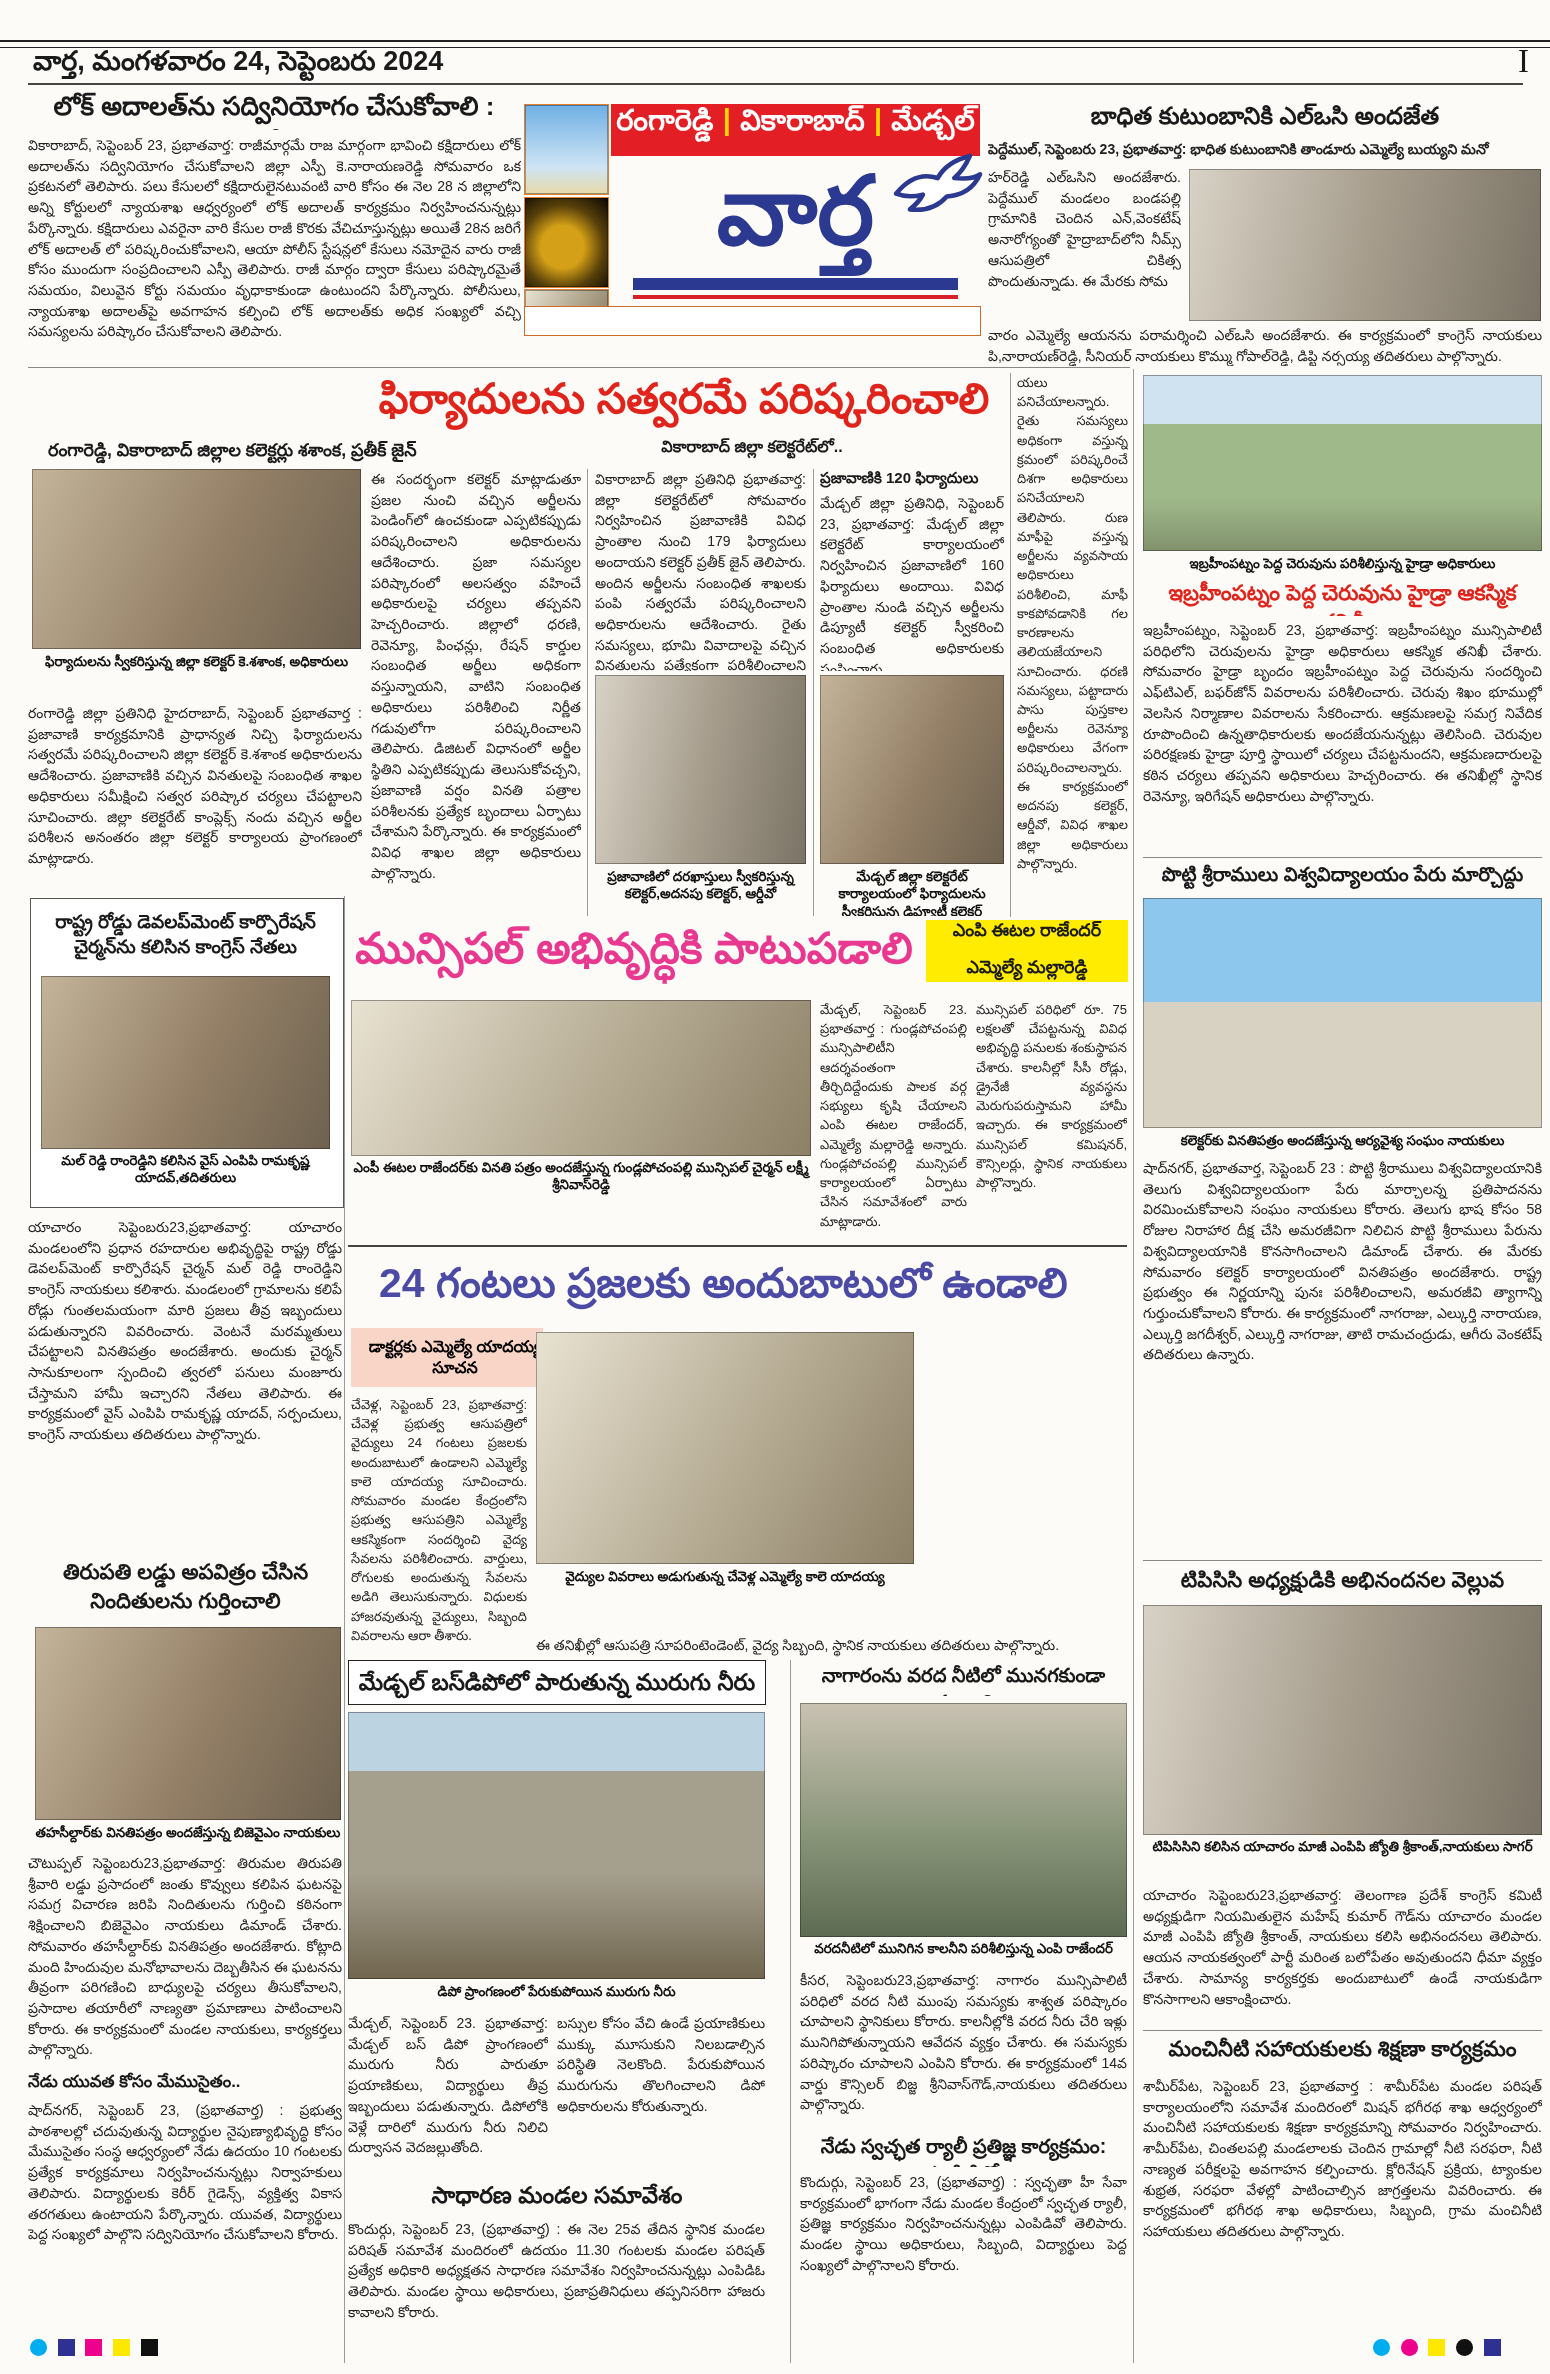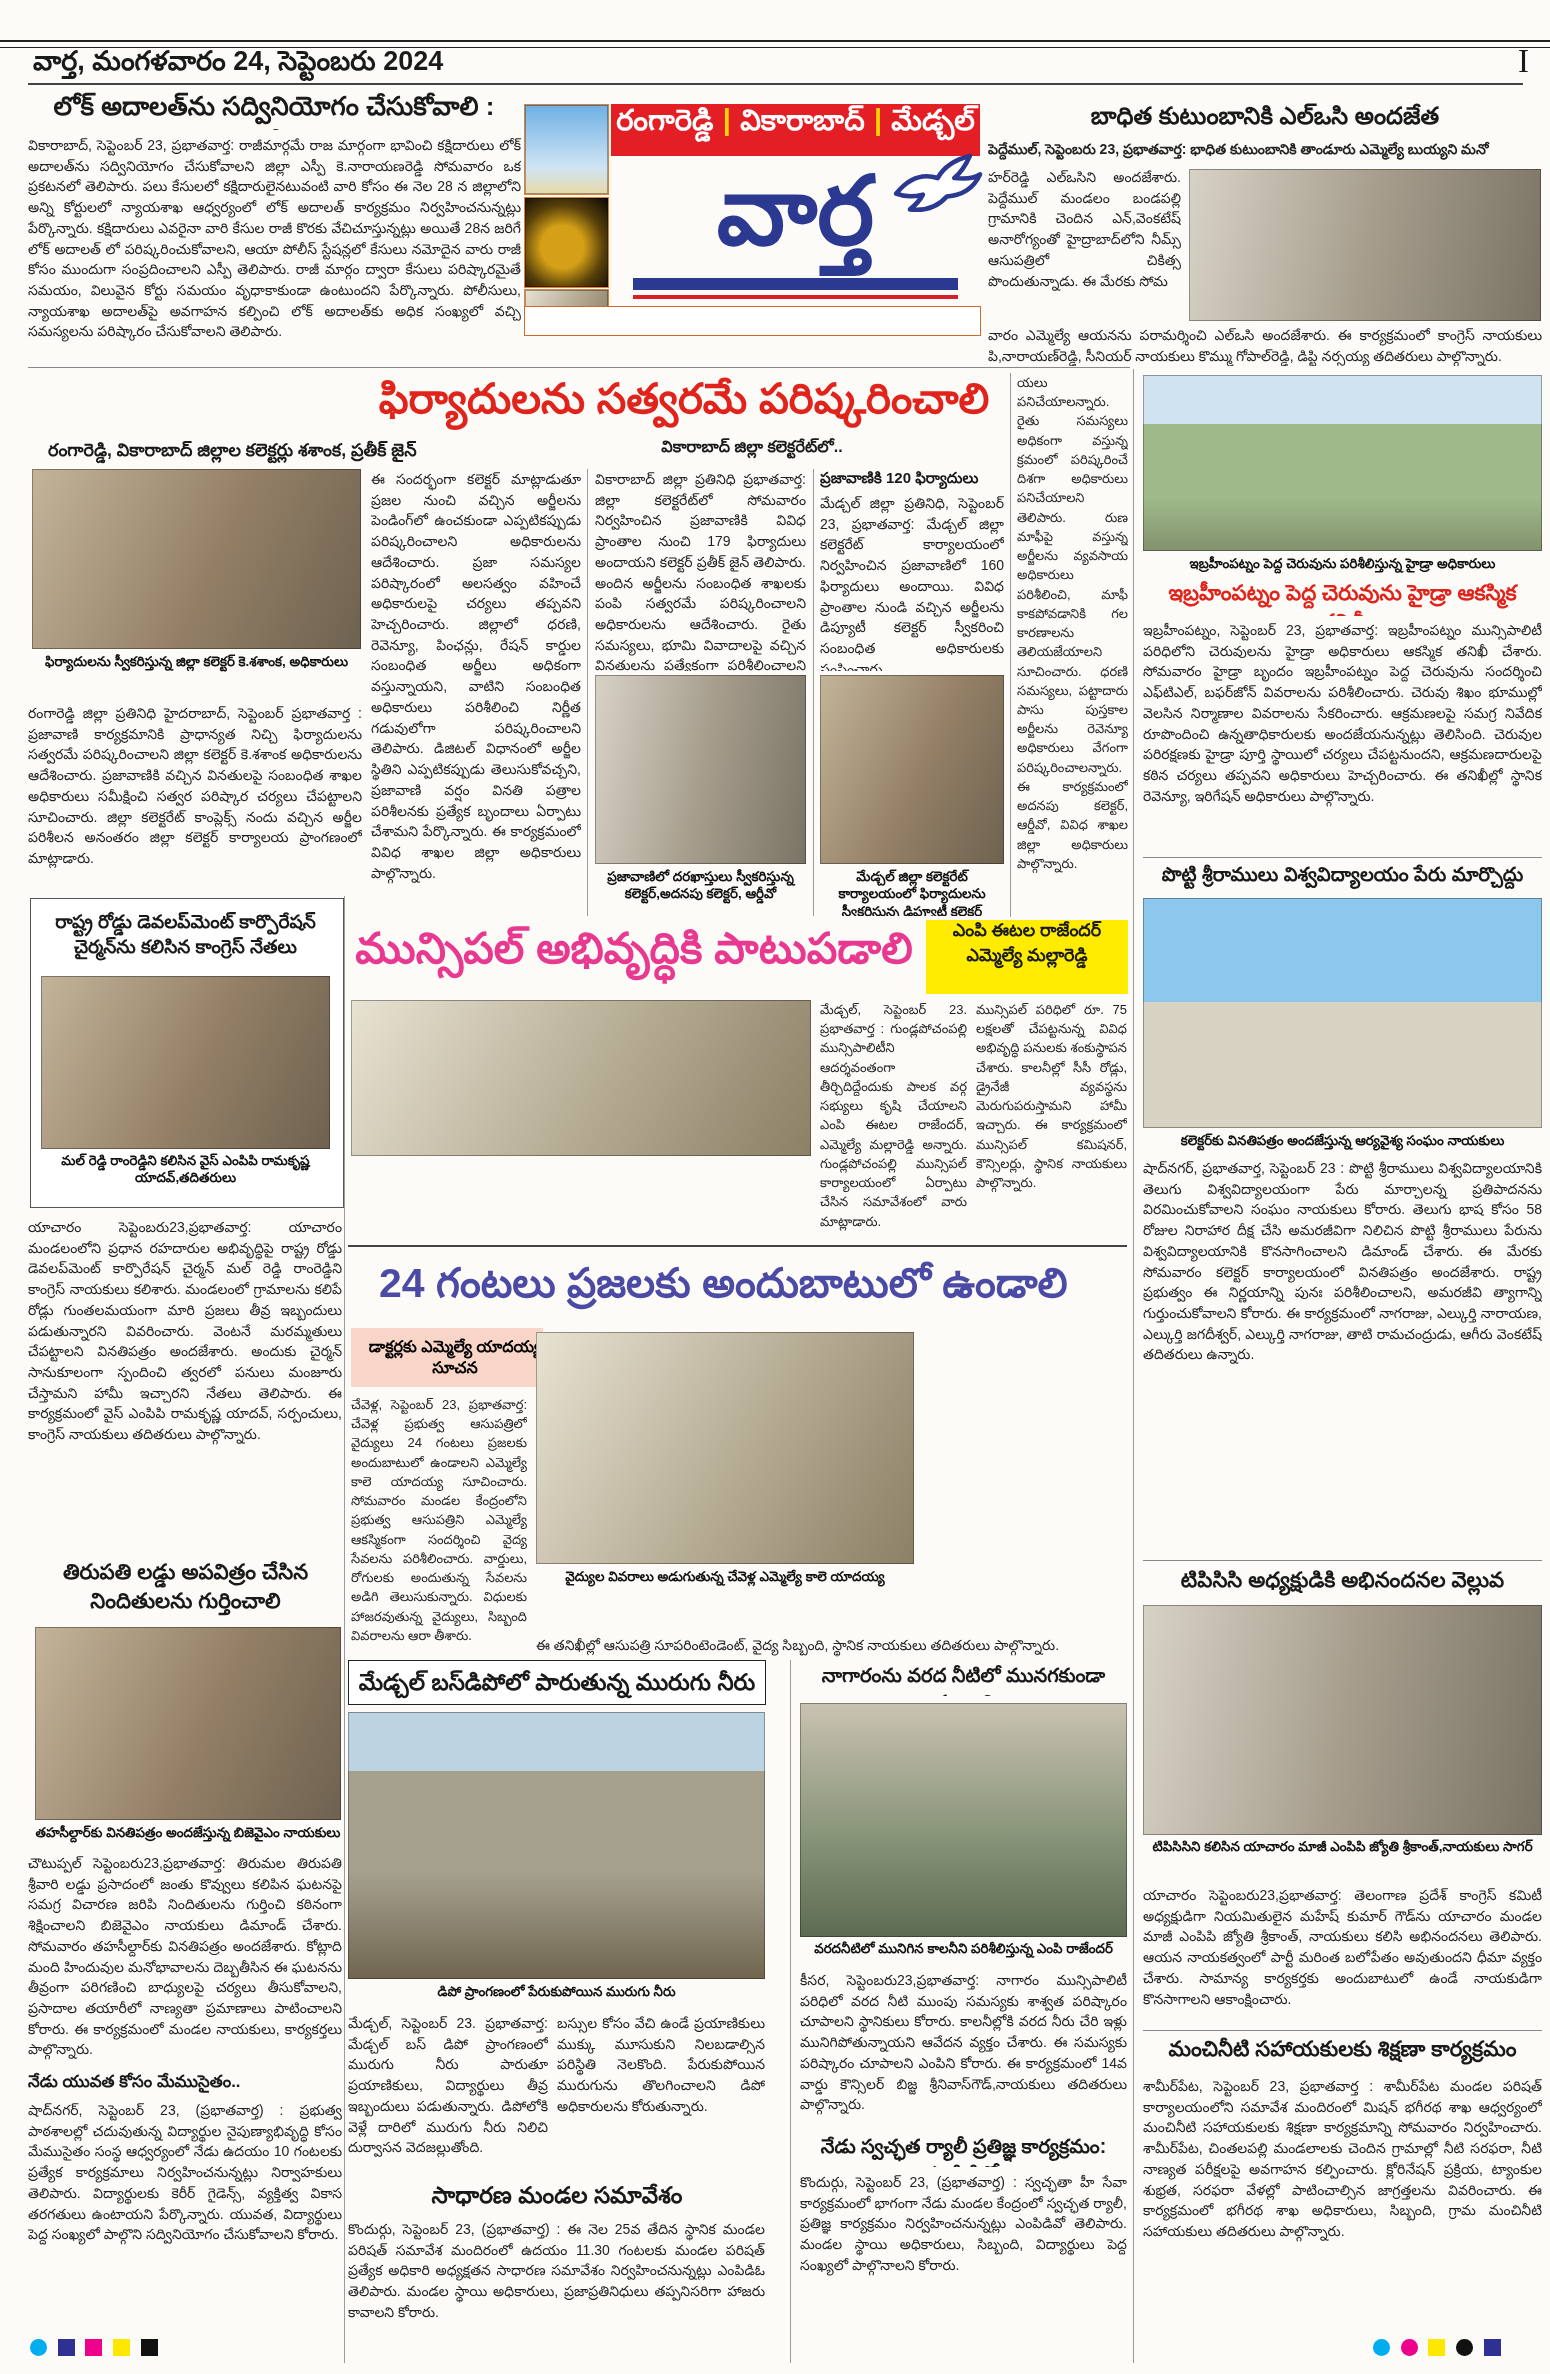--- a/index.html
+++ b/index.html
@@ -117,25 +117,26 @@
   <div class="abs hl" style="left:1143px;top:2037px;width:399px;height:32px;font-size:21.3px;">మంచినీటి సహాయకులకు శిక్షణా కార్యక్రమం</div>
   <div class="abs body" style="left:1143px;top:2076px;width:399px;height:286px;">శామీర్‌పేట, సెప్టెంబర్ 23, ప్రభాతవార్త : శామీర్‌పేట మండల పరిషత్ కార్యాలయంలోని సమావేశ మందిరంలో మిషన్ భగీరథ శాఖ ఆధ్వర్యంలో మంచినీటి సహాయకులకు శిక్షణా కార్యక్రమాన్ని సోమవారం నిర్వహించారు. శామీర్‌పేట, చింతలపల్లి మండలాలకు చెందిన గ్రామాల్లో నీటి సరఫరా, నీటి నాణ్యత పరీక్షలపై అవగాహన కల్పించారు. క్లోరినేషన్ ప్రక్రియ, ట్యాంకుల శుభ్రత, సరఫరా వేళల్లో పాటించాల్సిన జాగ్రత్తలను వివరించారు. ఈ కార్యక్రమంలో భగీరథ శాఖ అధికారులు, సిబ్బంది, గ్రామ మంచినీటి సహాయకులు తదితరులు పాల్గొన్నారు.</div>
 
   <div class="abs" style="left:30px;top:898px;width:312px;height:308px;border:0.9px solid #555;background:#fff;"></div>
   <div class="abs hl" style="left:39px;top:909px;width:293px;height:61px;font-size:18.6px;line-height:1.35;">రాష్ట్ర రోడ్డు డెవలప్‌మెంట్ కార్పొరేషన్ చైర్మన్‌ను కలిసిన కాంగ్రెస్ నేతలు</div>
   <div class="abs photo ph-indoor" style="left:41px;top:976px;width:289px;height:173px;"></div>
   <div class="abs cap" style="left:41px;top:1152px;width:289px;height:45px;">మల్ రెడ్డి రాంరెడ్డిని కలిసిన వైస్ ఎంపిపి రామకృష్ణ యాదవ్,తదితరులు</div>
   <div class="abs body" style="left:28px;top:1217px;width:314px;height:330px;">యాచారం సెప్టెంబరు23,ప్రభాతవార్త: యాచారం మండలంలోని ప్రధాన రహదారుల అభివృద్ధిపై రాష్ట్ర రోడ్డు డెవలప్‌మెంట్ కార్పొరేషన్ చైర్మన్ మల్ రెడ్డి రాంరెడ్డిని కాంగ్రెస్ నాయకులు కలిశారు. మండలంలో గ్రామాలను కలిపే రోడ్లు గుంతలమయంగా మారి ప్రజలు తీవ్ర ఇబ్బందులు పడుతున్నారని వివరించారు. వెంటనే మరమ్మతులు చేపట్టాలని వినతిపత్రం అందజేశారు. అందుకు చైర్మన్ సానుకూలంగా స్పందించి త్వరలో పనులు మంజూరు చేస్తామని హామీ ఇచ్చారని నేతలు తెలిపారు. ఈ కార్యక్రమంలో వైస్ ఎంపిపి రామకృష్ణ యాదవ్, సర్పంచులు, కాంగ్రెస్ నాయకులు తదితరులు పాల్గొన్నారు.</div>
 
   <div class="abs hl" style="left:352px;top:924px;width:564px;height:65px;font-size:43px;color:#e8388f;">మున్సిపల్ అభివృద్ధికి పాటుపడాలి</div>
-  <div class="abs kicker-y" style="left:926px;top:920px;width:202px;height:74px;font-size:17.6px;display:flex;flex-direction:column;justify-content:flex-start;">
+  <div class="abs kicker-y" style="left:926px;top:920px;width:202px;height:62px;font-size:17.6px;display:flex;flex-direction:column;justify-content:space-between;">
     <span>ఎంపి ఈటల రాజేందర్</span>
     <span>ఎమ్మెల్యే మల్లారెడ్డి</span>
   </div>
   <div class="abs photo ph-hall" style="left:351px;top:1000px;width:460px;height:156px;"></div>
+  <div class="abs cap" style="left:351px;top:1159px;width:460px;height:46px;">ఎంపీ ఈటల రాజేందర్‌కు వినతి పత్రం అందజేస్తున్న గుండ్లపోచంపల్లి మున్సిపల్ చైర్మన్ లక్ష్మీ శ్రీనివాస్‌రెడ్డి</div>
   <div class="abs body" style="left:820px;top:1000px;width:147px;height:239px;font-size:13px;">మేడ్చల్, సెప్టెంబర్ 23. ప్రభాతవార్త : గుండ్లపోచంపల్లి మున్సిపాలిటీని ఆదర్శవంతంగా తీర్చిదిద్దేందుకు పాలక వర్గ సభ్యులు కృషి చేయాలని ఎంపి ఈటల రాజేందర్, ఎమ్మెల్యే మల్లారెడ్డి అన్నారు. గుండ్లపోచంపల్లి మున్సిపల్ కార్యాలయంలో ఏర్పాటు చేసిన సమావేశంలో వారు మాట్లాడారు.</div>
   <div class="abs body" style="left:976px;top:1000px;width:151px;height:239px;font-size:13px;">మున్సిపల్ పరిధిలో రూ. 75 లక్షలతో చేపట్టనున్న వివిధ అభివృద్ధి పనులకు శంకుస్థాపన చేశారు. కాలనీల్లో సీసీ రోడ్లు, డ్రైనేజీ వ్యవస్థను మెరుగుపరుస్తామని హామీ ఇచ్చారు. ఈ కార్యక్రమంలో మున్సిపల్ కమిషనర్, కౌన్సిలర్లు, స్థానిక నాయకులు పాల్గొన్నారు.</div>
 
   <div class="abs rule-h" style="left:348px;top:1245px;width:779px;height:1.9px;"></div>
   <div class="abs hl" style="left:351px;top:1260px;width:716px;height:59px;font-size:41px;color:#4b4aa5;text-align:left;margin-left:28px;">24 గంటలు ప్రజలకు అందుబాటులో ఉండాలి</div>
   <div class="abs kicker-p" style="left:351px;top:1328px;width:176px;height:59px;font-size:16px;display:flex;align-items:center;justify-content:center;line-height:1.3;">డాక్టర్లకు ఎమ్మెల్యే యాదయ్య సూచన</div>
   <div class="abs body" style="left:351px;top:1395px;width:176px;height:252px;font-size:13px;">చేవెళ్ల, సెప్టెంబర్ 23, ప్రభాతవార్త: చేవెళ్ల ప్రభుత్వ ఆసుపత్రిలో వైద్యులు 24 గంటలు ప్రజలకు అందుబాటులో ఉండాలని ఎమ్మెల్యే కాలె యాదయ్య సూచించారు. సోమవారం మండల కేంద్రంలోని ప్రభుత్వ ఆసుపత్రిని ఎమ్మెల్యే ఆకస్మికంగా సందర్శించి వైద్య సేవలను పరిశీలించారు. వార్డులు, రోగులకు అందుతున్న సేవలను అడిగి తెలుసుకున్నారు. విధులకు హాజరవుతున్న వైద్యులు, సిబ్బంది వివరాలను ఆరా తీశారు.</div>
   <div class="abs photo ph-hall" style="left:536px;top:1332px;width:378px;height:232px;"></div>
   <div class="abs cap" style="left:536px;top:1568px;width:378px;height:22px;">వైద్యుల వివరాలు అడుగుతున్న చేవెళ్ల ఎమ్మెల్యే కాలె యాదయ్య</div>
   <div class="abs body" style="left:536px;top:1595px;width:591px;height:52px;margin-top:40px;">ఈ తనిఖీల్లో ఆసుపత్రి సూపరింటెండెంట్, వైద్య సిబ్బంది, స్థానిక నాయకులు తదితరులు పాల్గొన్నారు.</div>

